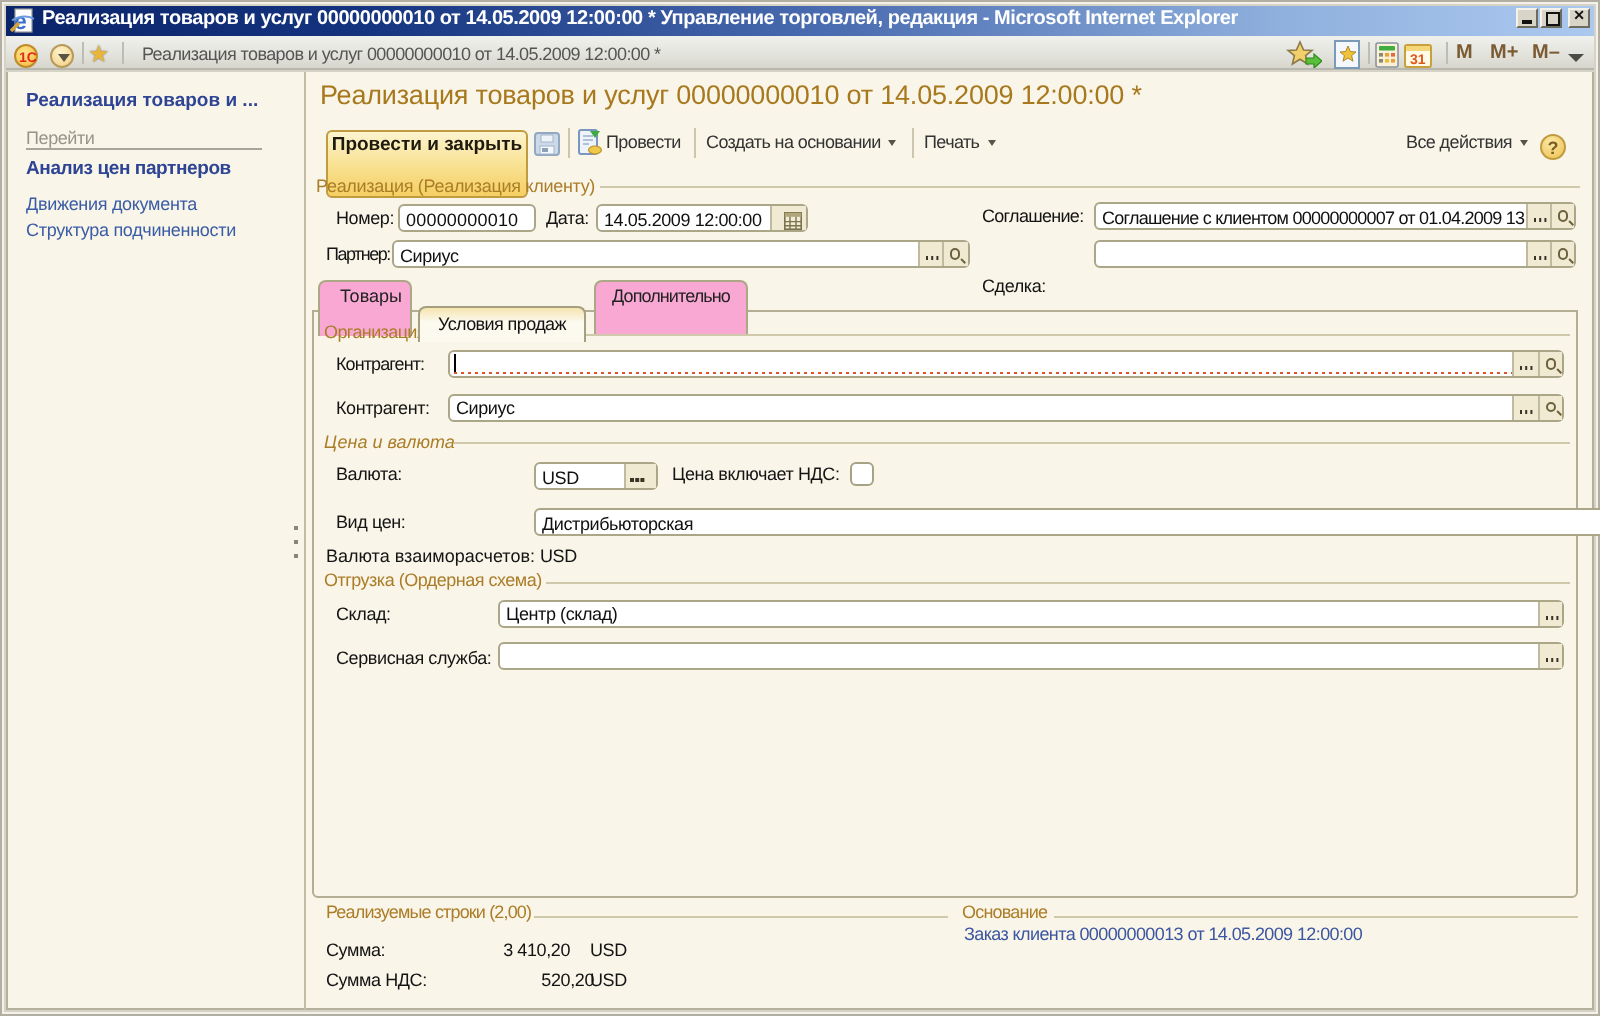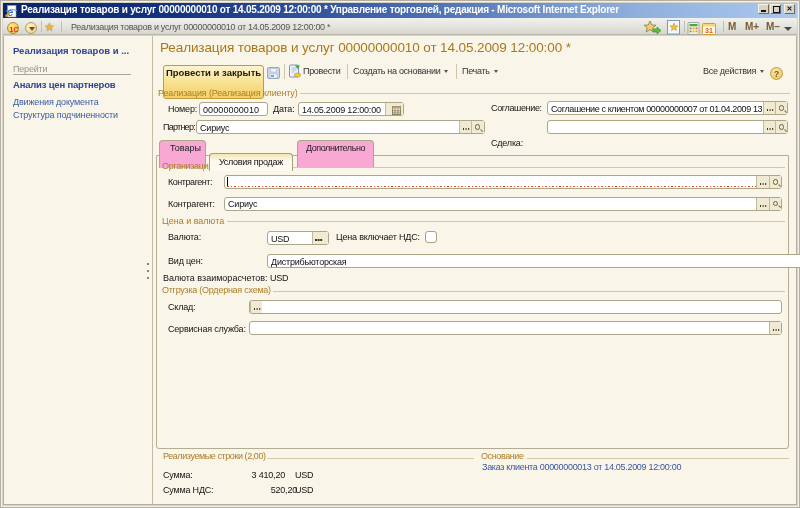--- a/index.html
+++ b/index.html
@@ -188,40 +188,41 @@
   </div>
   <div class="fbtn dots" style="width:12px;"></div>
   <div class="fbtn mag" style="width:11px;"></div>
 </div>
 <div class="lbl abs" style="left:168px;top:199px;">Контрагент:</div>
 <div class="fld abs" style="left:224px;top:196.5px;width:558px;height:14px;">
   <div class="fldtxt">Сириус</div>
   <div class="fbtn dots" style="width:12px;"></div>
   <div class="fbtn mag" style="width:11px;"></div>
 </div>
-<div class="glabel abs" style="left:162px;top:216px;letter-spacing:0px;">Цена и валюта</div>
+<div class="glabel abs" style="left:162px;top:216px;letter-spacing:0px;font-style:italic;">Цена и валюта</div>
 <div class="gline abs" style="left:227px;top:220.5px;width:558px;"></div>
 <div class="lbl abs" style="left:168px;top:231.5px;">Валюта:</div>
 <div class="fld abs" style="left:267px;top:231px;width:61.5px;height:13.5px;">
   <div class="fldtxt">USD</div>
   <div class="fbtn dots" style="width:15px;"></div>
 </div>
 <div class="lbl abs" style="left:336px;top:231.5px;">Цена включает НДС:</div>
 <div class="abs" style="left:425px;top:231px;width:12px;height:12px;border:1px solid #a7a284;border-radius:3px;background:#fff;box-sizing:border-box;"></div>
 <div class="lbl abs" style="left:168px;top:256px;">Вид цен:</div>
 <div class="fld abs" style="left:267px;top:254px;width:610px;height:14px;">
   <div class="fldtxt">Дистрибьюторская</div>
   <div class="fbtn dots" style="width:11px;"></div>
 </div>
 <div class="lbl abs" style="left:163px;top:273px;letter-spacing:0px;">Валюта взаиморасчетов:</div>
 <div class="lbl abs" style="left:270px;top:273px;">USD</div>
 <div class="glabel abs" style="left:162px;top:285px;letter-spacing:-0.25px;">Отгрузка (Ордерная схема)</div>
 <div class="gline abs" style="left:273px;top:290.5px;width:512px;"></div>
 <div class="lbl abs" style="left:168px;top:302px;">Склад:</div>
 <div class="fld abs" style="left:249px;top:299.5px;width:533px;height:14px;">
+  <div class="fldtxt">Центр (склад)</div>
   <div class="fbtn dots" style="width:11px;"></div>
 </div>
 <div class="lbl abs" style="left:168px;top:323.5px;">Сервисная служба:</div>
 <div class="fld abs" style="left:249px;top:321px;width:533px;height:13.5px;">
   <div class="fldtxt"></div>
   <div class="fbtn dots" style="width:11px;"></div>
 </div>
 <div class="glabel abs" style="left:163px;top:451px;letter-spacing:-0.42px;">Реализуемые строки (2,00)</div>
 <div class="gline abs" style="left:267px;top:458px;width:207px;"></div>
 <div class="lbl abs" style="left:163px;top:469.5px;">Сумма:</div>

